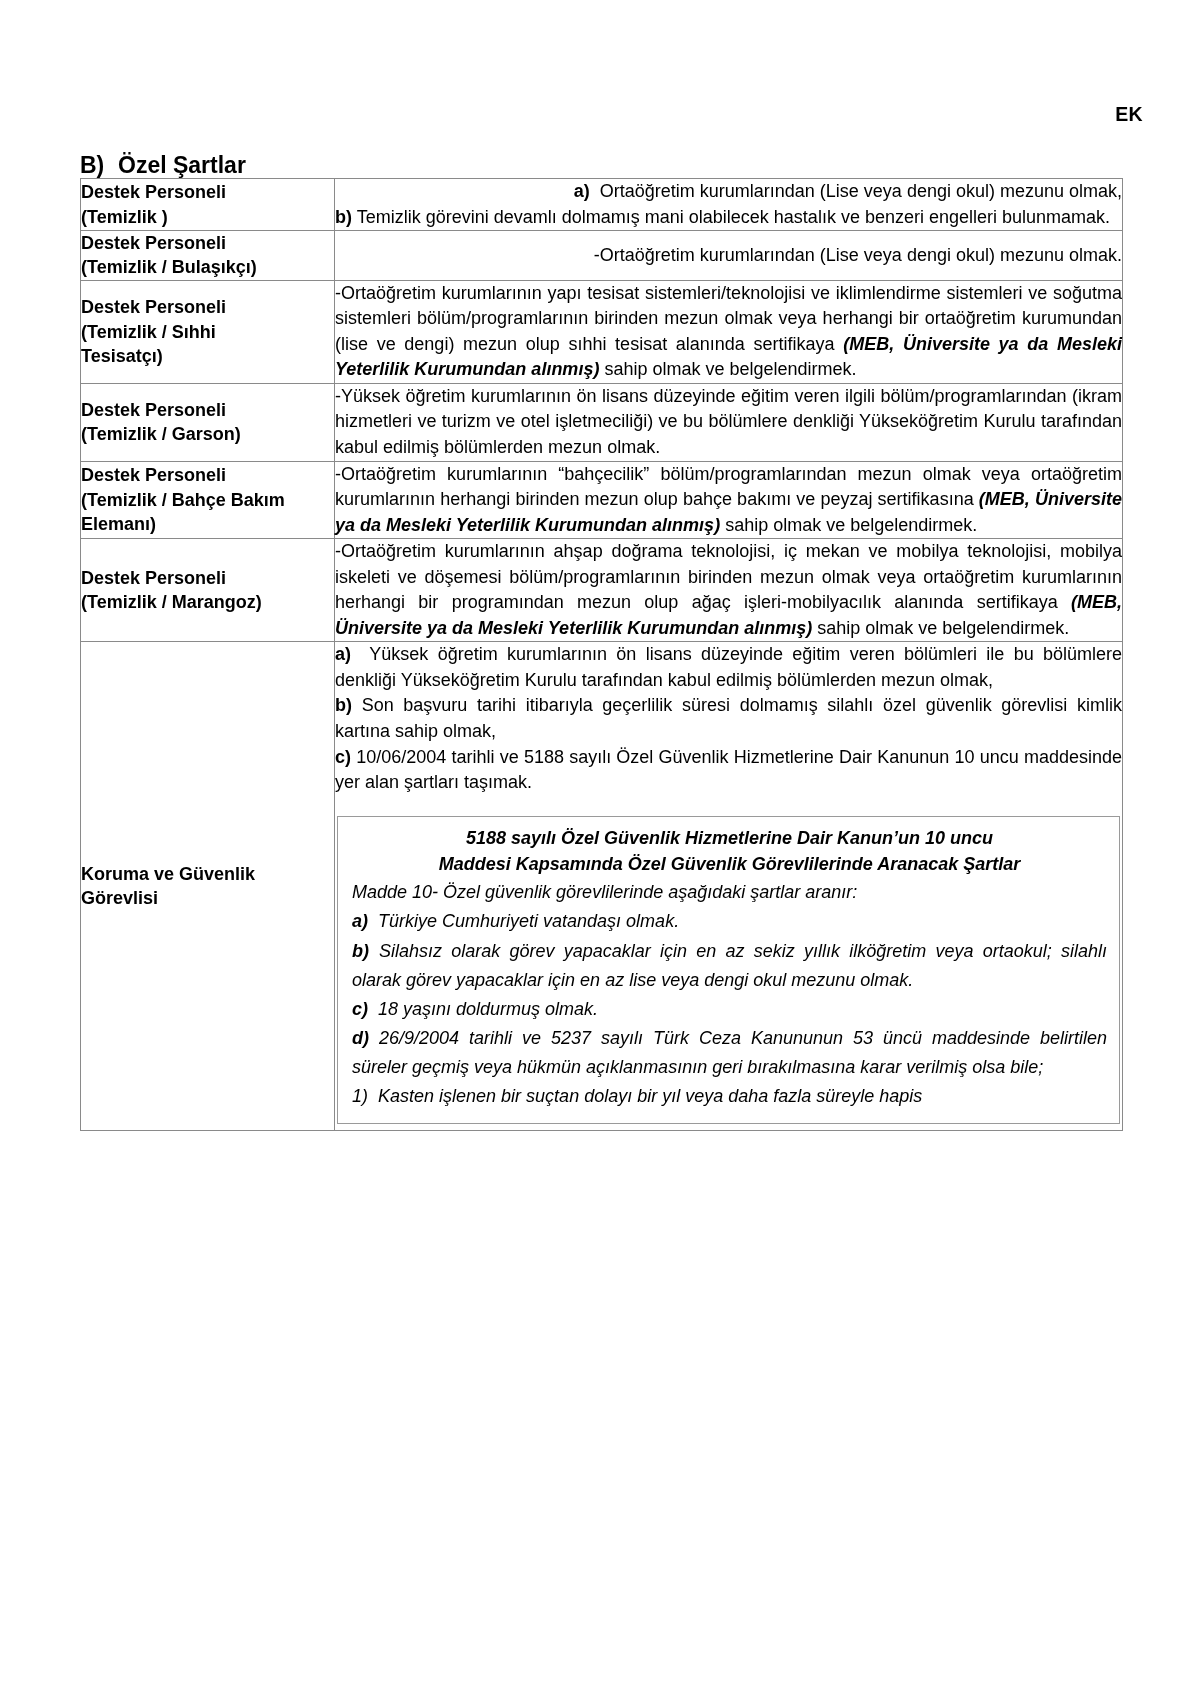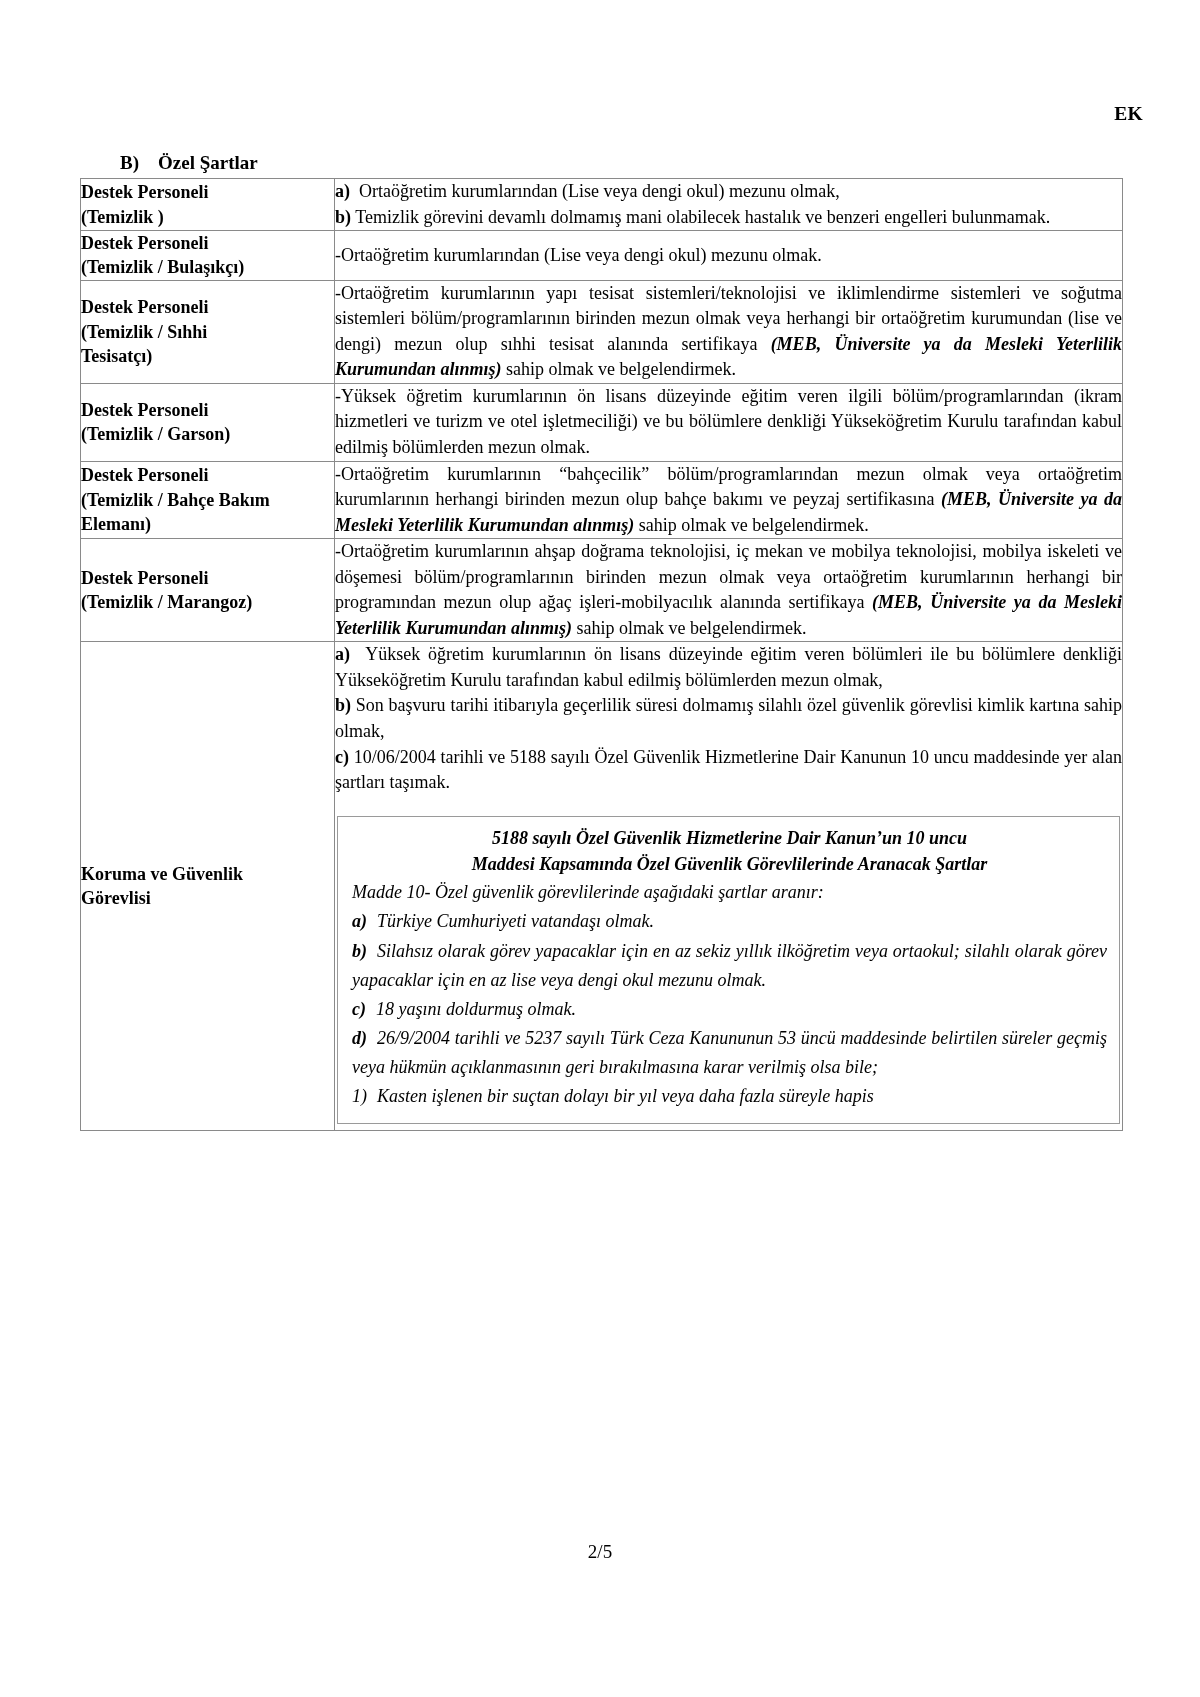--- a/index.html
+++ b/index.html
@@ -14,38 +14,36 @@
     color: #000000;
     position: relative;
     overflow: hidden;
   }
   .page {
     width: 1200px;
     height: 1333px;
     position: relative;
     box-sizing: border-box;
     padding: 0;
-    font-family: Liberation Serif, serif;
   }
   .ek-header {
     position: absolute;
     top: 103px;
     right: 57px;
     font-size: 19.5px;
     font-weight: bold;
     letter-spacing: 0.3px;
   }
   .section-title {
     position: absolute;
     top: 152px;
     left: 80px;
-    font-size: 19px;
+    font-size: 23px;
     font-weight: bold;
     white-space: nowrap;
-    margin-left: 40px;
   }
   .section-title .lbl-b {
     display: inline-block;
     width: 38px;
   }
   table.main {
     position: absolute;
     top: 178px;
     left: 80px;
     width: 1042px;
@@ -81,21 +79,21 @@
     text-align: justify;
     text-justify: inter-word;
     vertical-align: top;
   }
   .sart-cell.mid { vertical-align: middle; }
   .sart-cell p {
     margin: 0;
     text-align: justify;
   }
   .sart-cell p.nojust {
-    text-align: left;
+    text-align: right;
   }
   b.lett { font-weight: bold; }
   i.bi { font-weight: bold; font-style: italic; }
 
   
   .law-box {
     border: 1px solid #9a9a9a;
     margin: 20px 2px 6px 2px;
     padding: 9px 12px 12px 14px;
     font-style: italic;
@@ -231,15 +229,14 @@
             <p class="item"><span class="mk">b)</span><span class="sp"></span><span>Silahsız olarak görev yapacaklar için en az sekiz yıllık ilköğretim veya ortaokul; silahlı olarak görev yapacaklar için en az lise veya dengi okul mezunu olmak.</span></p>
             <p class="noj"><span class="mk">c)</span><span class="sp"></span><span>18 yaşını doldurmuş olmak.</span></p>
             <p class="item"><span class="mk">d)</span><span class="sp"></span><span>26/9/2004 tarihli ve 5237 sayılı Türk Ceza Kanununun 53 üncü maddesinde belirtilen süreler geçmiş veya hükmün açıklanmasının geri bırakılmasına karar verilmiş olsa bile;</span></p>
             <p class="item"><span>1)</span><span class="sp"></span><span>Kasten işlenen bir suçtan dolayı bir yıl veya daha fazla süreyle hapis</span></p>
           </div>
         </td>
       </tr>
     </tbody>
   </table>
 
-  <div class="footer">2/5</div>
 
 </div>
 
 </body></html>

